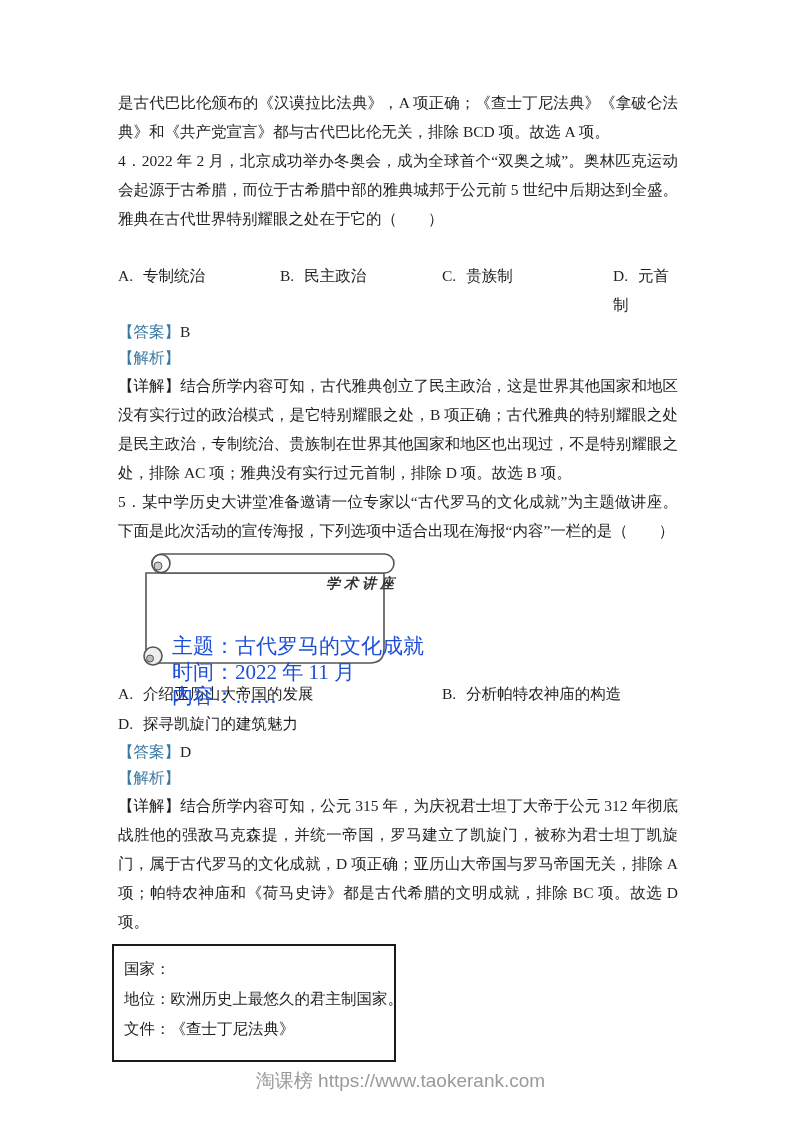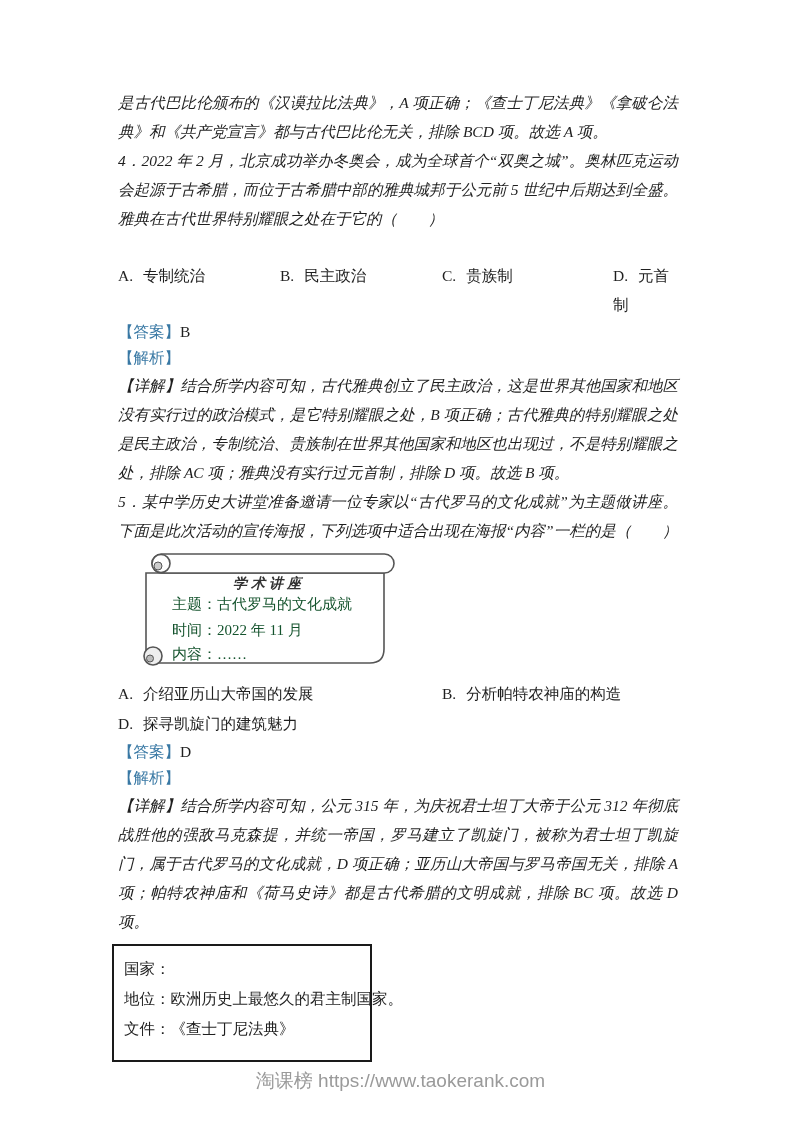--- a/index.html
+++ b/index.html
@@ -15,21 +15,20 @@
     position: absolute;
     left: 118px; top: 88px;
     width: 560px;
   }
   .para {
     margin: 0;
     font-size: 15.5px;
     line-height: 29px;
     text-align: justify;
     text-justify: inter-ideograph;
-    font-style: italic;
   }
   .opts-grid4 {
     display: grid;
     grid-template-columns: 162px 162px 171px 1fr;
     font-size: 15.5px;
     line-height: 29px;
     margin-top: 28px;
   }
   .opts-grid2 {
     display: grid;
@@ -48,34 +47,34 @@
 
   
   .scroll-fig {
     position: relative;
     width: 258px; height: 124px;
     margin: 6px 0 4px 22px;
   }
   .scroll-fig svg { position: absolute; left: 0; top: 0; }
   .scroll-title {
     position: absolute; top: 24px; left: 0; right: 0;
-    text-align: center;
+    text-align: right;
     font-size: 14px; font-weight: 700; font-style: italic;
     letter-spacing: 4px;
     color: #333;
   }
-  .scroll-line { position: absolute; left: 32px; font-size: 15px; color: #14532d; white-space: nowrap; }
+  .scroll-line { position: absolute; left: 32px; font-size: 21px; color: #1d4ed8; white-space: nowrap; margin-top: 37px; }
   .scroll-line.l1 { top: 44px; }
   .scroll-line.l2 { top: 70px; }
   .scroll-line.l3 { top: 94px; }
 
   
   .note-box {
     box-sizing: border-box;
-    width: 260px;
+    width: 284px;
     height: 118px;
     border: 2px solid #1a1a1a;
     margin: 8px 0 0 -6px;
     padding: 8px 10px 0 10px;
   }
   .note-box p {
     margin: 0;
     font-size: 15.5px;
     line-height: 30px;
     white-space: nowrap;

